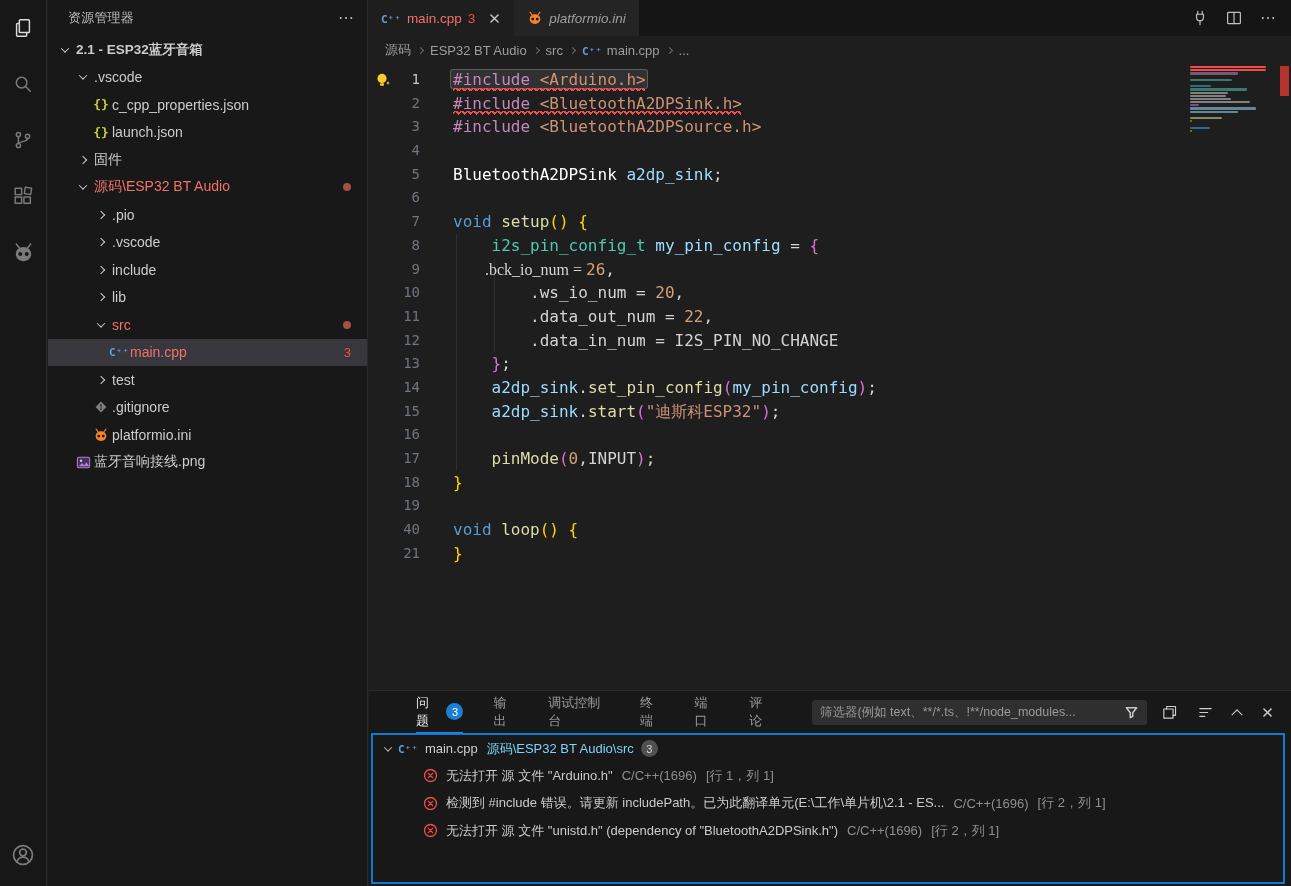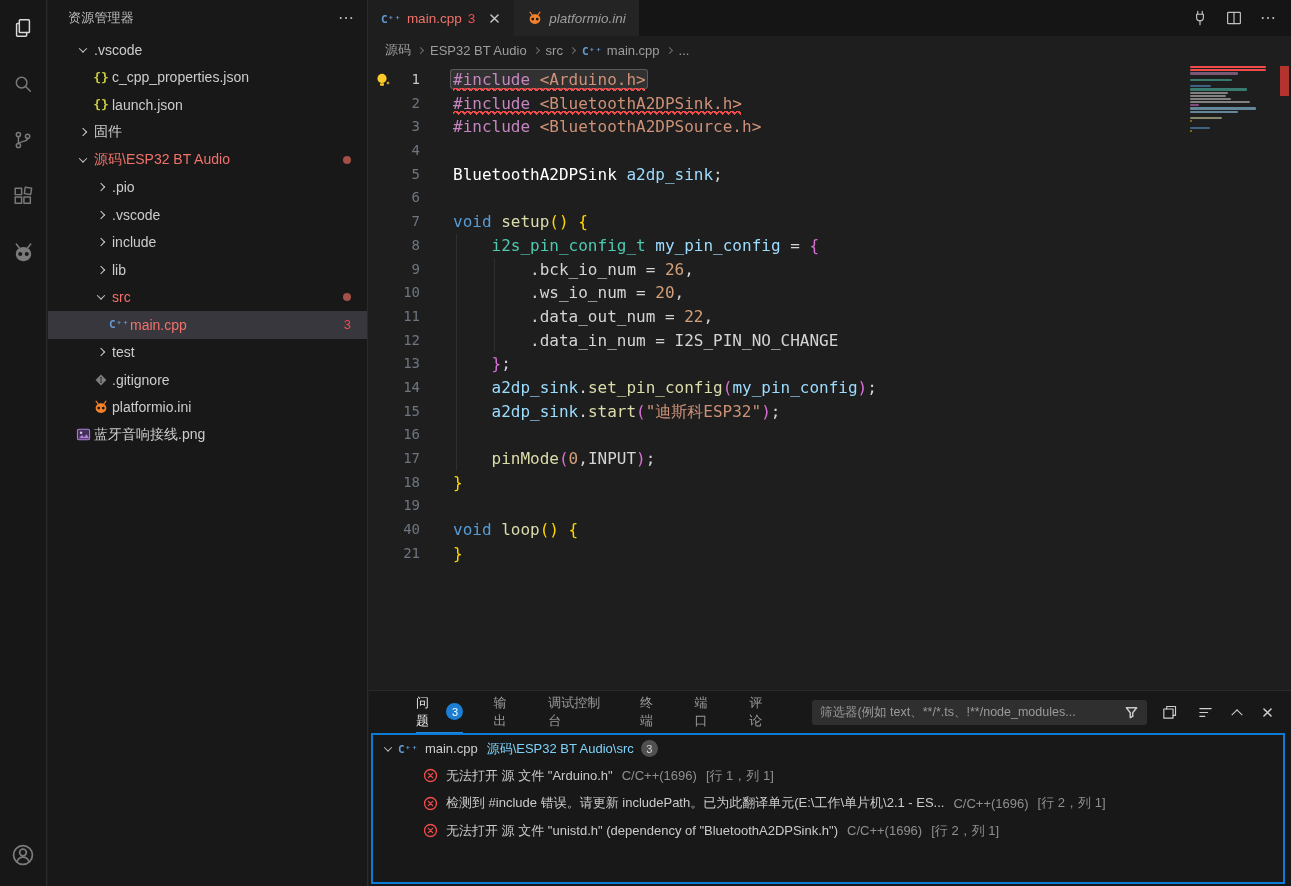--- a/index.html
+++ b/index.html
@@ -164,20 +164,26 @@
     <span class="ttl">资源管理器</span>
     <span class="mo" id="sbar-more">
         <svg width="18" height="18" viewBox="0 0 24 24" fill="none" stroke="currentColor" stroke-width="1.6" stroke-linecap="round" stroke-linejoin="round">
           <circle cx="5" cy="12" r="1.4" fill="currentColor" stroke="none"></circle>
           <circle cx="12" cy="12" r="1.4" fill="currentColor" stroke="none"></circle>
           <circle cx="19" cy="12" r="1.4" fill="currentColor" stroke="none"></circle>
         </svg>
       </span>
   </div>
   <div id="tree">
+      <div class="trow" style="padding-left: 8px;">
+        <span class="slot">
+          <span class="chev down"></span>
+        </span>
+        <span class="tlabel bold">2.1 - ESP32蓝牙音箱</span>
+      </div>
       <div class="trow" style="padding-left: 26px;">
         <span class="slot">
           <span class="chev down"></span>
         </span>
         <span class="tlabel">.vscode</span>
       </div>
       <div class="trow" style="padding-left: 44px;">
         <span class="slot">
           <span class="ficon-txt" style="color: rgb(203, 203, 65); font-size: 13px;">{}</span>
         </span>
@@ -365,21 +371,21 @@
             <rect x="5" y="11.2" width="4" height="2.6" rx="0.8" fill="#ffca28"></rect>
             <path d="M13 9l.6 1.5L15 11l-1.4.6L13 13l-.6-1.4L11 11l1.4-.5z" fill="#ffca28"></path>
           </svg></span><span class="lnum cur">1</span><span class="ltoks"><span style="color: rgb(197, 134, 192);">#include</span><span style="color: rgb(212, 212, 212);"> </span><span style="color: rgb(206, 145, 120);">&lt;Arduino.h&gt;</span></span><span class="sqg" style="left: 84px; width: 192px;"></span></div>
       <div class="cline"><span class="lnum">2</span><span class="ltoks"><span style="color: rgb(197, 134, 192);">#include</span><span style="color: rgb(212, 212, 212);"> </span><span style="color: rgb(206, 145, 120);">&lt;BluetoothA2DPSink.h&gt;</span></span><span class="sqg" style="left: 84px; width: 288px;"></span></div>
       <div class="cline"><span class="lnum">3</span><span class="ltoks"><span style="color: rgb(197, 134, 192);">#include</span><span style="color: rgb(212, 212, 212);"> </span><span style="color: rgb(206, 145, 120);">&lt;BluetoothA2DPSource.h&gt;</span></span></div>
       <div class="cline"><span class="lnum">4</span><span class="ltoks"></span></div>
       <div class="cline"><span class="lnum">5</span><span class="ltoks"><span style="color: #ffffff;">BluetoothA2DPSink</span><span style="color: rgb(212, 212, 212);"> </span><span style="color: rgb(156, 220, 254);">a2dp_sink</span><span style="color: rgb(212, 212, 212);">;</span></span></div>
       <div class="cline"><span class="lnum">6</span><span class="ltoks"></span></div>
       <div class="cline"><span class="lnum">7</span><span class="ltoks"><span style="color: rgb(86, 156, 214);">void</span><span style="color: rgb(212, 212, 212);"> </span><span style="color: rgb(220, 220, 170);">setup</span><span style="color: rgb(255, 215, 0);">()</span><span style="color: rgb(212, 212, 212);"> </span><span style="color: rgb(255, 215, 0);">{</span></span></div>
       <div class="cline"><span class="iguide" style="left: 87px;"></span><span class="lnum">8</span><span class="ltoks"><span style="color: rgb(212, 212, 212);">    </span><span style="color: rgb(78, 201, 176);">i2s_pin_config_t</span><span style="color: rgb(212, 212, 212);"> </span><span style="color: rgb(156, 220, 254);">my_pin_config</span><span style="color: rgb(212, 212, 212);"> = </span><span style="color: rgb(218, 112, 214);">{</span></span></div>
-      <div class="cline"><span class="iguide" style="left: 87px;"></span><span class="iguide" style="left: 125.4px;"></span><span class="lnum">9</span><span class="ltoks"><span style="color: rgb(212, 212, 212);">        .bck_io_num = </span><span style="color: rgb(212, 161, 122);">26</span><span style="color: rgb(212, 212, 212);">,</span></span></div>
+      <div class="cline"><span class="iguide" style="left: 87px;"></span><span class="iguide" style="left: 125.4px;"></span><span class="lnum">9</span><span class="ltoks"><span style="color: rgb(212, 212, 212); font-family: Liberation Serif, serif;">        .bck_io_num = </span><span style="color: rgb(212, 161, 122);">26</span><span style="color: rgb(212, 212, 212);">,</span></span></div>
       <div class="cline"><span class="iguide" style="left: 87px;"></span><span class="iguide" style="left: 125.4px;"></span><span class="lnum">10</span><span class="ltoks"><span style="color: rgb(212, 212, 212);">        .ws_io_num = </span><span style="color: rgb(212, 161, 122);">20</span><span style="color: rgb(212, 212, 212);">,</span></span></div>
       <div class="cline"><span class="iguide" style="left: 87px;"></span><span class="iguide" style="left: 125.4px;"></span><span class="lnum">11</span><span class="ltoks"><span style="color: rgb(212, 212, 212);">        .data_out_num = </span><span style="color: rgb(212, 161, 122);">22</span><span style="color: rgb(212, 212, 212);">,</span></span></div>
       <div class="cline"><span class="iguide" style="left: 87px;"></span><span class="iguide" style="left: 125.4px;"></span><span class="lnum">12</span><span class="ltoks"><span style="color: rgb(212, 212, 212);">        .data_in_num = </span><span style="color: rgb(212, 212, 212);">I2S_PIN_NO_CHANGE</span></span></div>
       <div class="cline"><span class="iguide" style="left: 87px;"></span><span class="lnum">13</span><span class="ltoks"><span style="color: rgb(212, 212, 212);">    </span><span style="color: rgb(218, 112, 214);">}</span><span style="color: rgb(212, 212, 212);">;</span></span></div>
       <div class="cline"><span class="iguide" style="left: 87px;"></span><span class="lnum">14</span><span class="ltoks"><span style="color: rgb(212, 212, 212);">    </span><span style="color: rgb(156, 220, 254);">a2dp_sink</span><span style="color: rgb(212, 212, 212);">.</span><span style="color: rgb(220, 220, 170);">set_pin_config</span><span style="color: rgb(218, 112, 214);">(</span><span style="color: rgb(156, 220, 254);">my_pin_config</span><span style="color: rgb(218, 112, 214);">)</span><span style="color: rgb(212, 212, 212);">;</span></span></div>
       <div class="cline"><span class="iguide" style="left: 87px;"></span><span class="lnum">15</span><span class="ltoks"><span style="color: rgb(212, 212, 212);">    </span><span style="color: rgb(156, 220, 254);">a2dp_sink</span><span style="color: rgb(212, 212, 212);">.</span><span style="color: rgb(220, 220, 170);">start</span><span style="color: rgb(218, 112, 214);">(</span><span style="color: rgb(206, 145, 120);">"迪斯科ESP32"</span><span style="color: rgb(218, 112, 214);">)</span><span style="color: rgb(212, 212, 212);">;</span></span></div>
       <div class="cline"><span class="iguide" style="left: 87px;"></span><span class="lnum">16</span><span class="ltoks"></span></div>
       <div class="cline"><span class="iguide" style="left: 87px;"></span><span class="lnum">17</span><span class="ltoks"><span style="color: rgb(212, 212, 212);">    </span><span style="color: rgb(220, 220, 170);">pinMode</span><span style="color: rgb(218, 112, 214);">(</span><span style="color: rgb(212, 161, 122);">0</span><span style="color: rgb(212, 212, 212);">,</span><span style="color: rgb(212, 212, 212);">INPUT</span><span style="color: rgb(218, 112, 214);">)</span><span style="color: rgb(212, 212, 212);">;</span></span></div>
       <div class="cline"><span class="lnum">18</span><span class="ltoks"><span style="color: rgb(255, 215, 0);">}</span></span></div>
       <div class="cline"><span class="lnum">19</span><span class="ltoks"></span></div>

